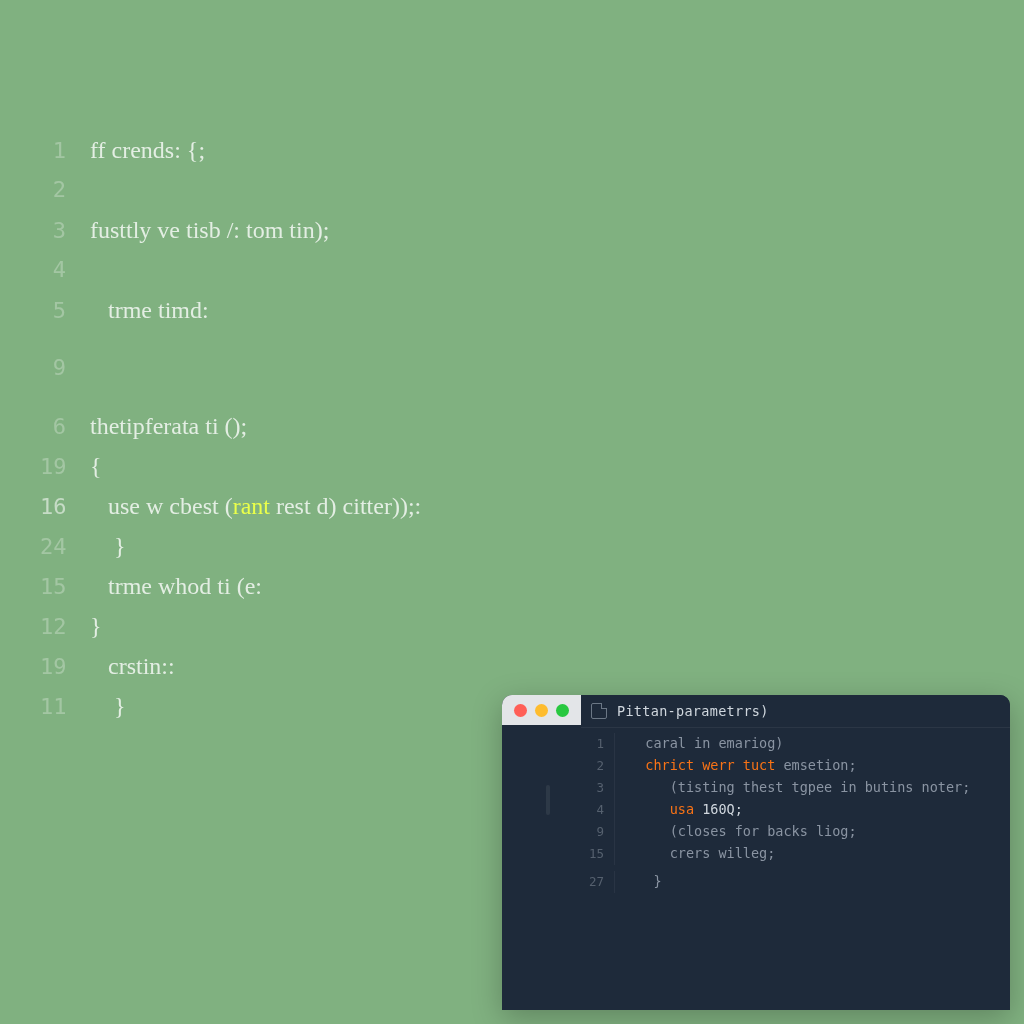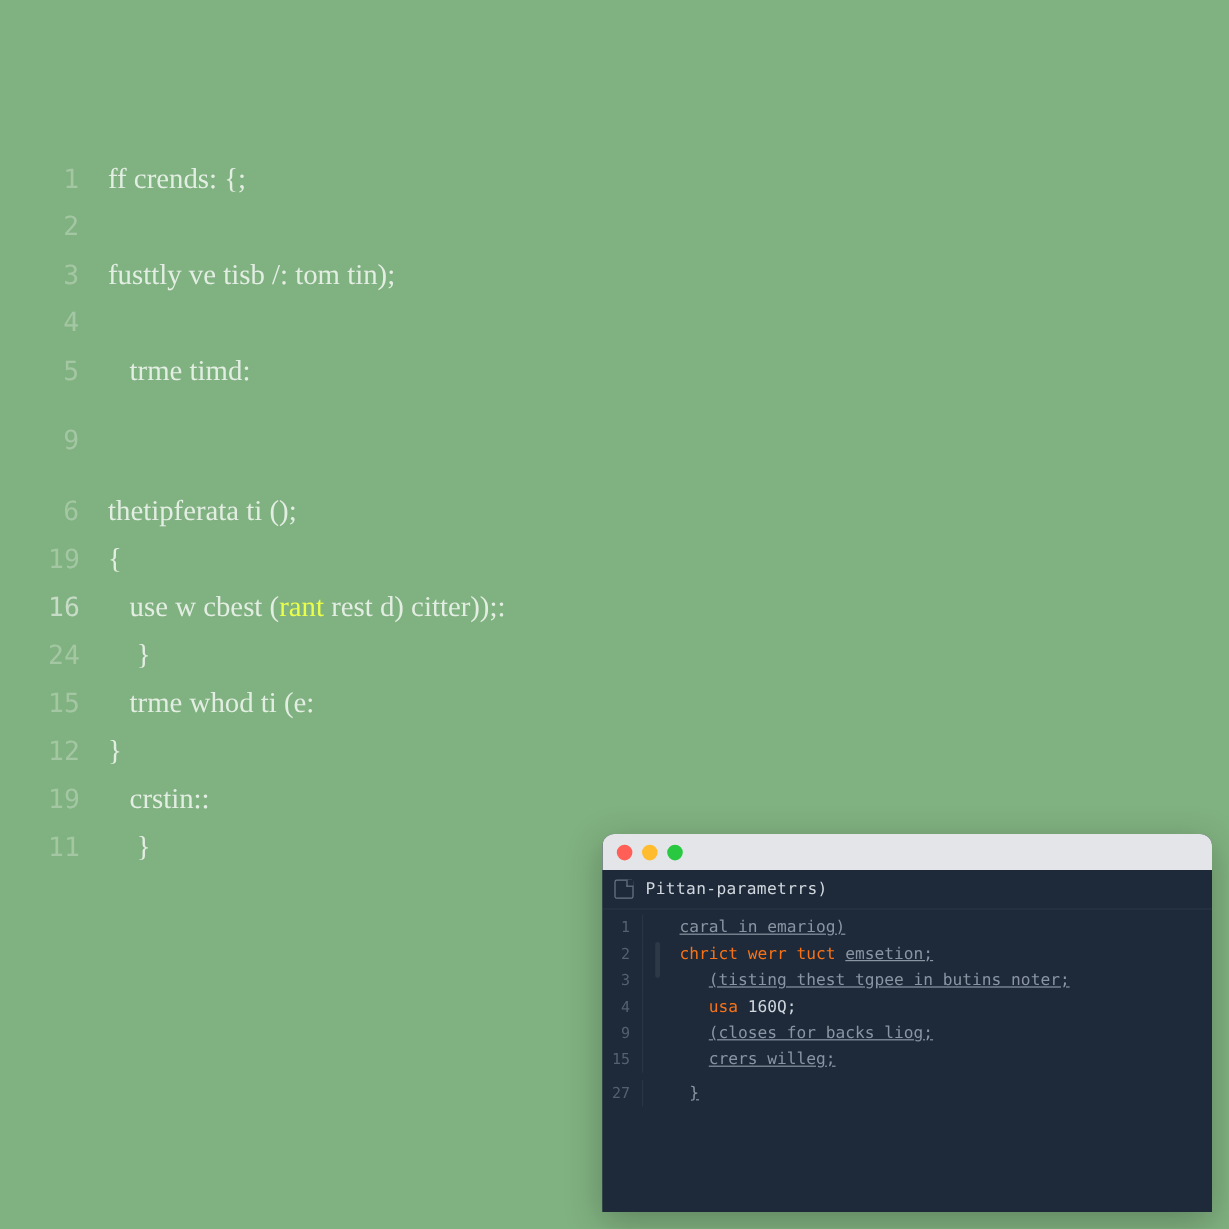--- a/index.html
+++ b/index.html
@@ -49,21 +49,21 @@
     position: absolute;
     left: 502px;
     top: 695px;
     width: 508px;
     height: 315px;
     background: #1e2a3a;
     border-radius: 10px 10px 0 0;
     box-shadow: 0 8px 30px rgba(0,0,0,0.25);
     overflow: hidden;
     display: flex;
-    flex-direction: column;
+    flex-direction: row;
   }
   .titlebar {
     height: 30px;
     background: #e3e5e8;
     display: flex;
     align-items: center;
     padding: 0 12px;
     gap: 8px;
   }
   .tl-btn {
@@ -126,21 +126,21 @@
     color: #55606e;
     font-size: 12.5px;
     border-right: 1px solid rgba(255,255,255,0.05);
   }
   .w-code{
     padding-left: 14px;
     color: #aeb8c4;
   }
   .w-code .kw   { color: #f97316; }     
   .w-code .fn   { color: #6fb3d2; }
-  .w-code .muted{ color: #8a94a2; text-decoration: underline; }
+  .w-code .muted{ color: #8a94a2; }
   .w-code .num  { color: #d0d7de; }
 
   .w-scroll-hint{
     position:absolute;
     left: 44px;
     top: 90px;
     width: 4px;
     height: 30px;
     background: rgba(255,255,255,0.07);
     border-radius: 2px;

